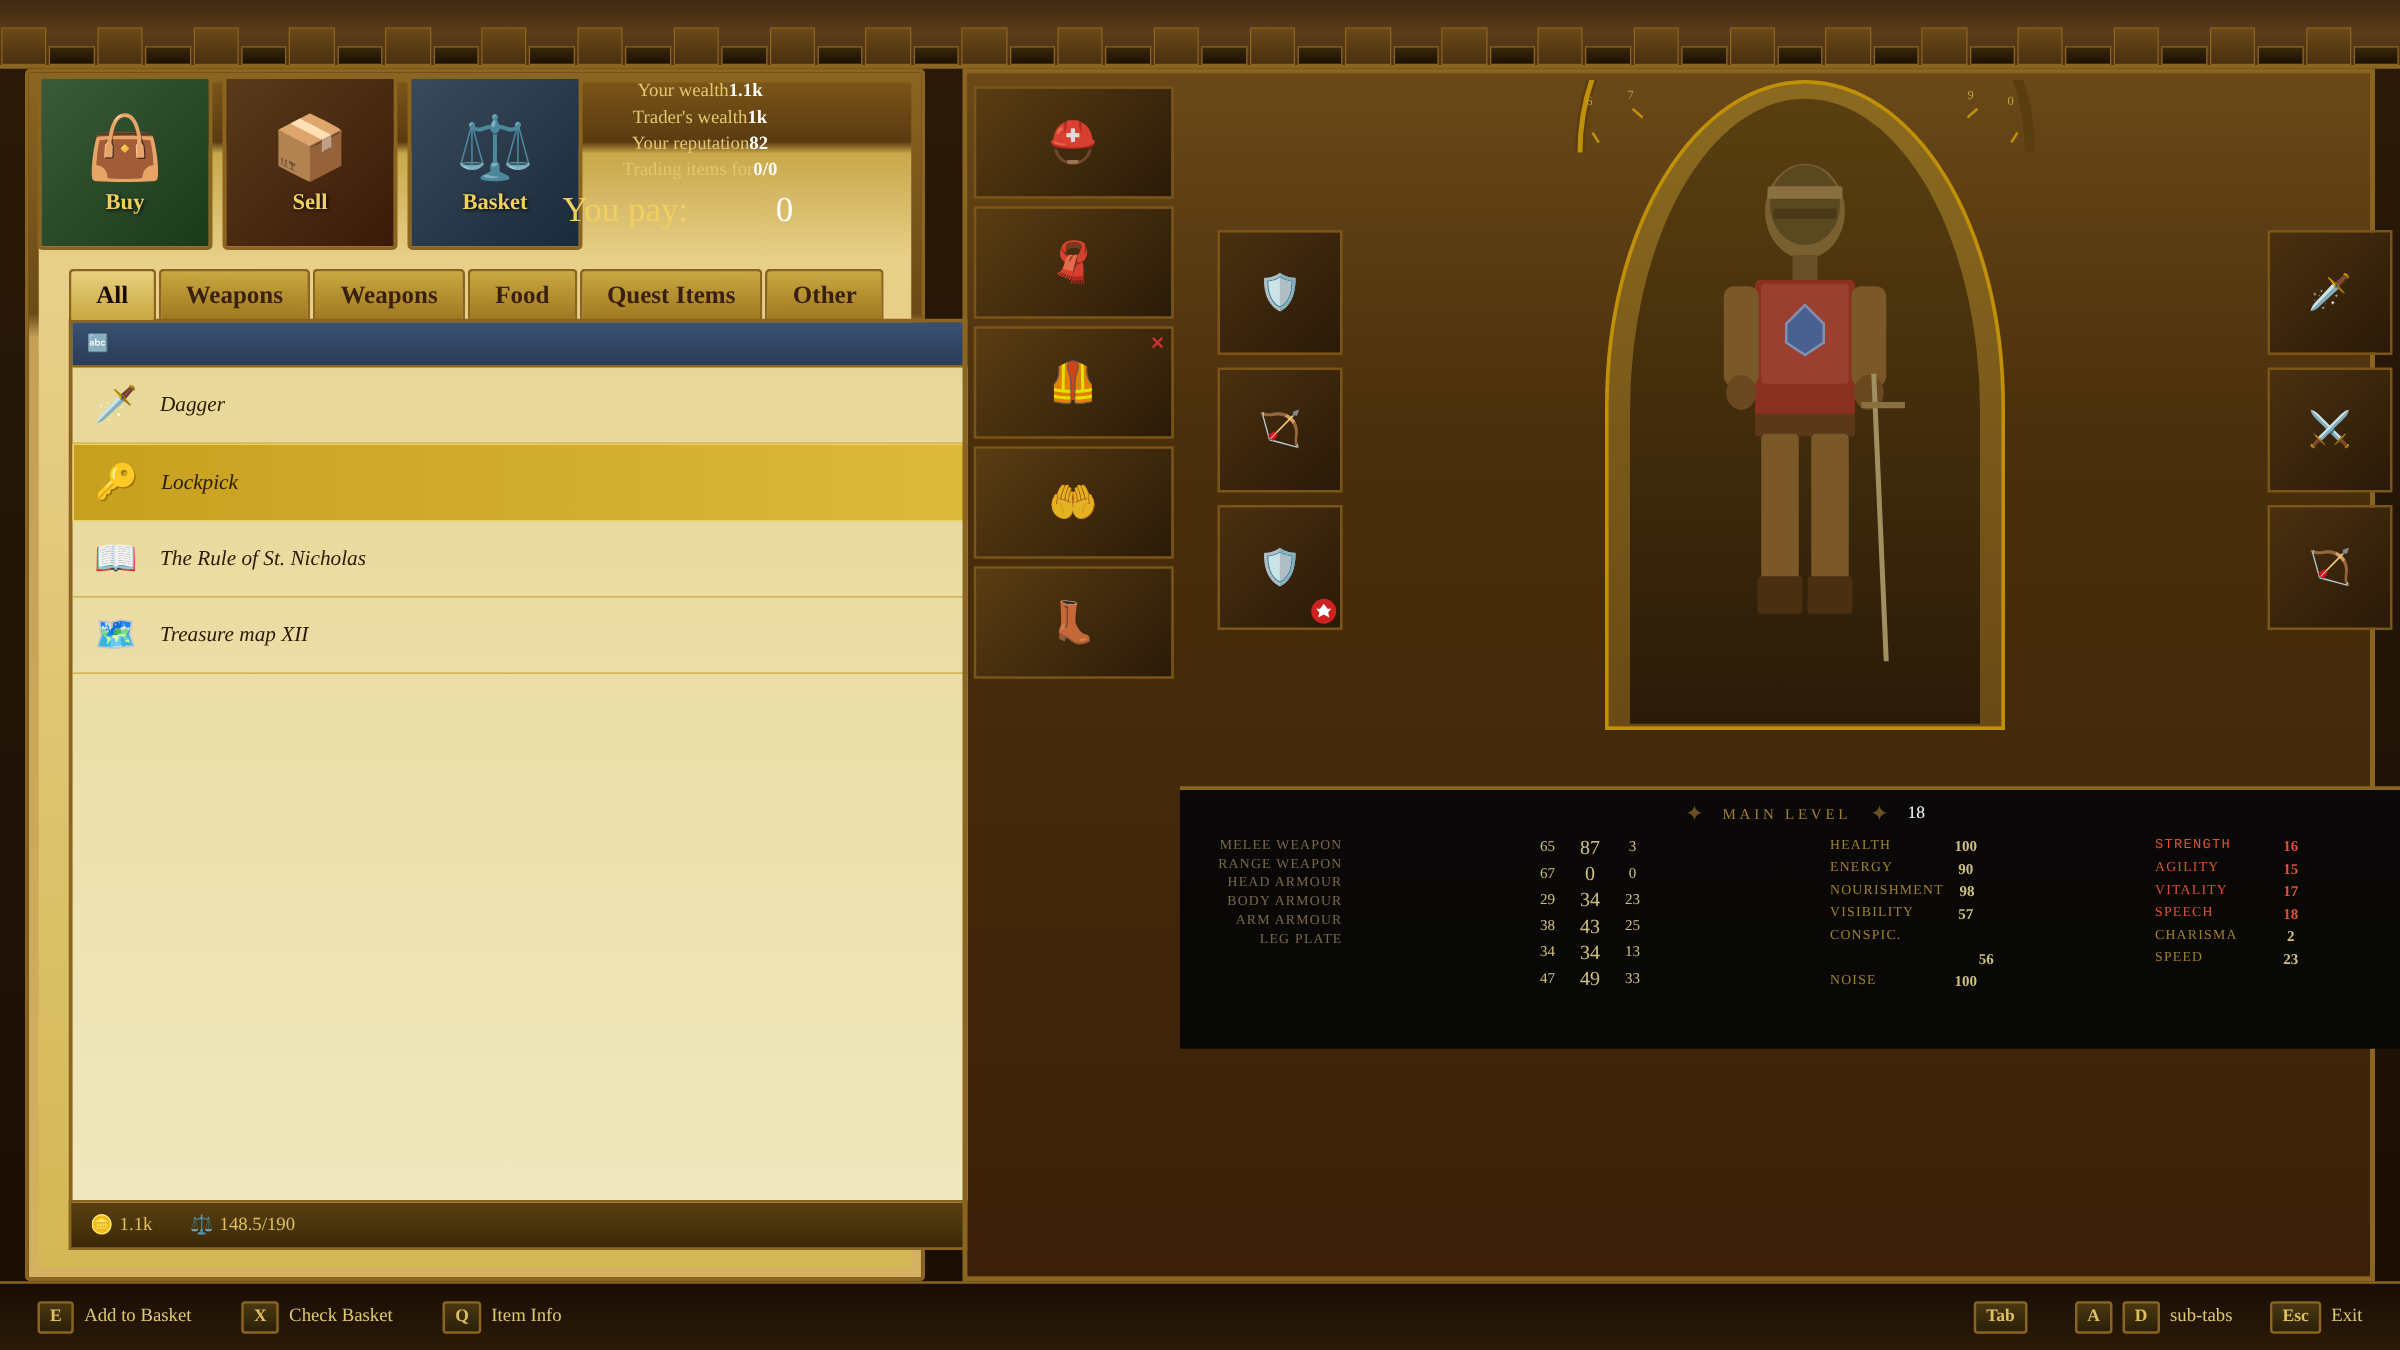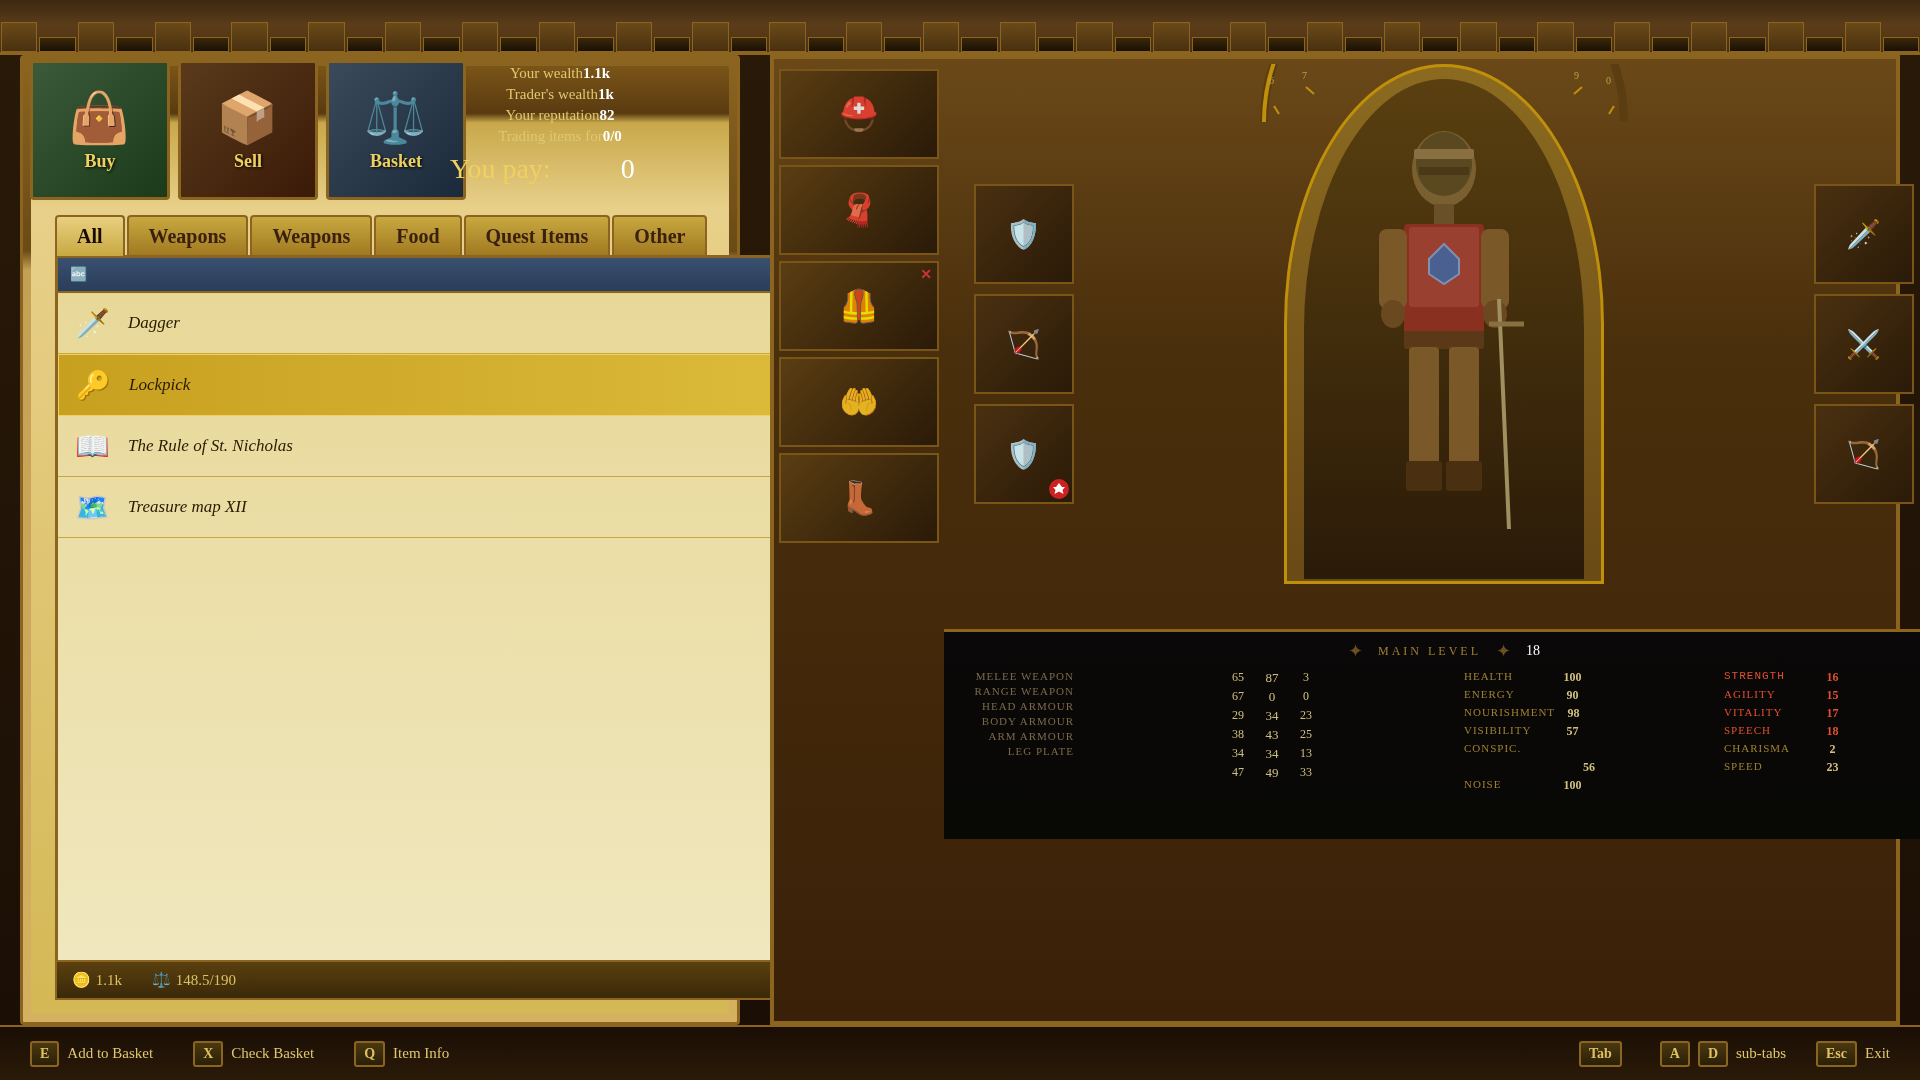--- a/index.html
+++ b/index.html
@@ -459,21 +459,21 @@
 
     .stat-row {
       display: flex;
       align-items: center;
       gap: 5px;
       font-size: 12px;
     }
 
     .srl { color: #7a6a4a; text-align: right; min-width: 110px; letter-spacing: 1px; font-size: 11px; }
     .srv { color: #d0c080; min-width: 28px; text-align: center; font-size: 12px; }
-    .srv2 { color: #d0c080; min-width: 28px; text-align: center; font-size: 13px; }
+    .srv2 { color: #d0c080; min-width: 28px; text-align: center; font-size: 16px; }
     .srv3 { color: #d0c080; min-width: 28px; text-align: center; font-size: 12px; }
 
     .attr-name { color: #a08030; font-size: 11px; letter-spacing: 1px; min-width: 90px; }
     .attr-val { color: #e05030; font-size: 12px; font-weight: bold; min-width: 25px; text-align: center; }
     .attr-val.white { color: #d0c080; }
 
     
     .stone-teeth {
       display: flex;
       width: 100%;

